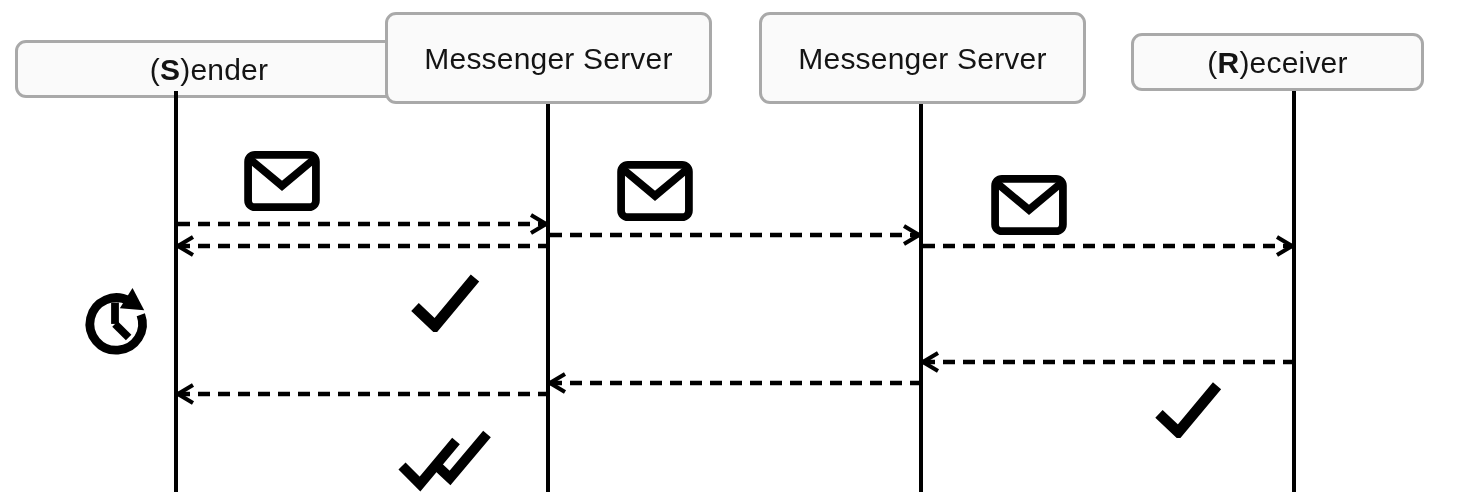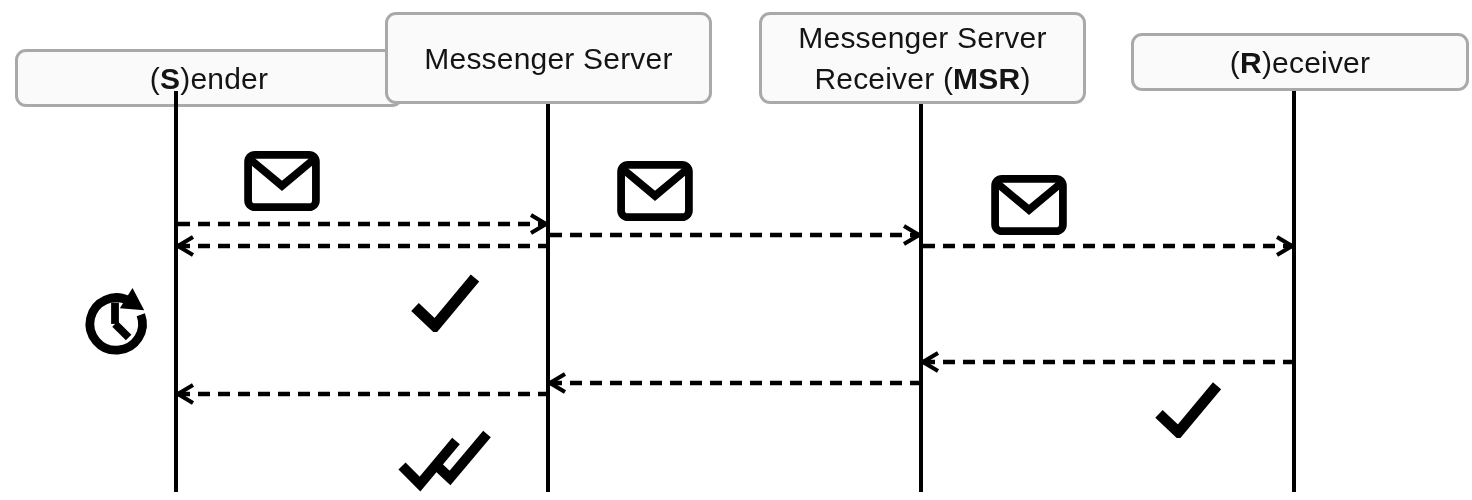--- a/index.html
+++ b/index.html
@@ -33,34 +33,33 @@
     background:#000;
   }
   .arrow-svg, .icon{position:absolute;}
   .icon svg{display:block;width:100%;height:100%;}
 </style>
 </head>
 <body>
 
 <div id="canvas">
 
-  <div class="actor" style="left:15px;top:49px;width:388px;height:58px">
+  <div class="actor" style="left:15px;top:40px;width:388px;height:58px">
     <div><span>(</span><b>S</b><span>)ender</span></div>
   </div>
 
   <div class="actor" style="left:385px;top:12px;width:327px;height:92px">
     <div><span>Messenger Server</span><b></b><span></span></div>
   </div>
 
   <div class="actor" style="left:759px;top:12px;width:327px;height:92px">
     <div><span>Messenger Server</span><b></b><span></span></div>
-    <div><span>Receiver (</span><b>MSR</b><span>)</span></div>
   </div>
 
-  <div class="actor" style="left:1131px;top:33px;width:338px;height:58px">
+  <div class="actor" style="left:1131px;top:33px;width:293px;height:58px">
     <div><span>(</span><b>R</b><span>)eceiver</span></div>
   </div>
 
   <div class="lifeline" style="left:174px;top:91px;height:401px"></div>
   <div class="lifeline" style="left:546px;top:104px;height:388px"></div>
   <div class="lifeline" style="left:919px;top:104px;height:388px"></div>
   <div class="lifeline" style="left:1292px;top:91px;height:401px"></div>
 
   <div id="layer-messages">
       <svg class="arrow-svg" width="372" height="26" style="left: 176px; top: 211px;">

